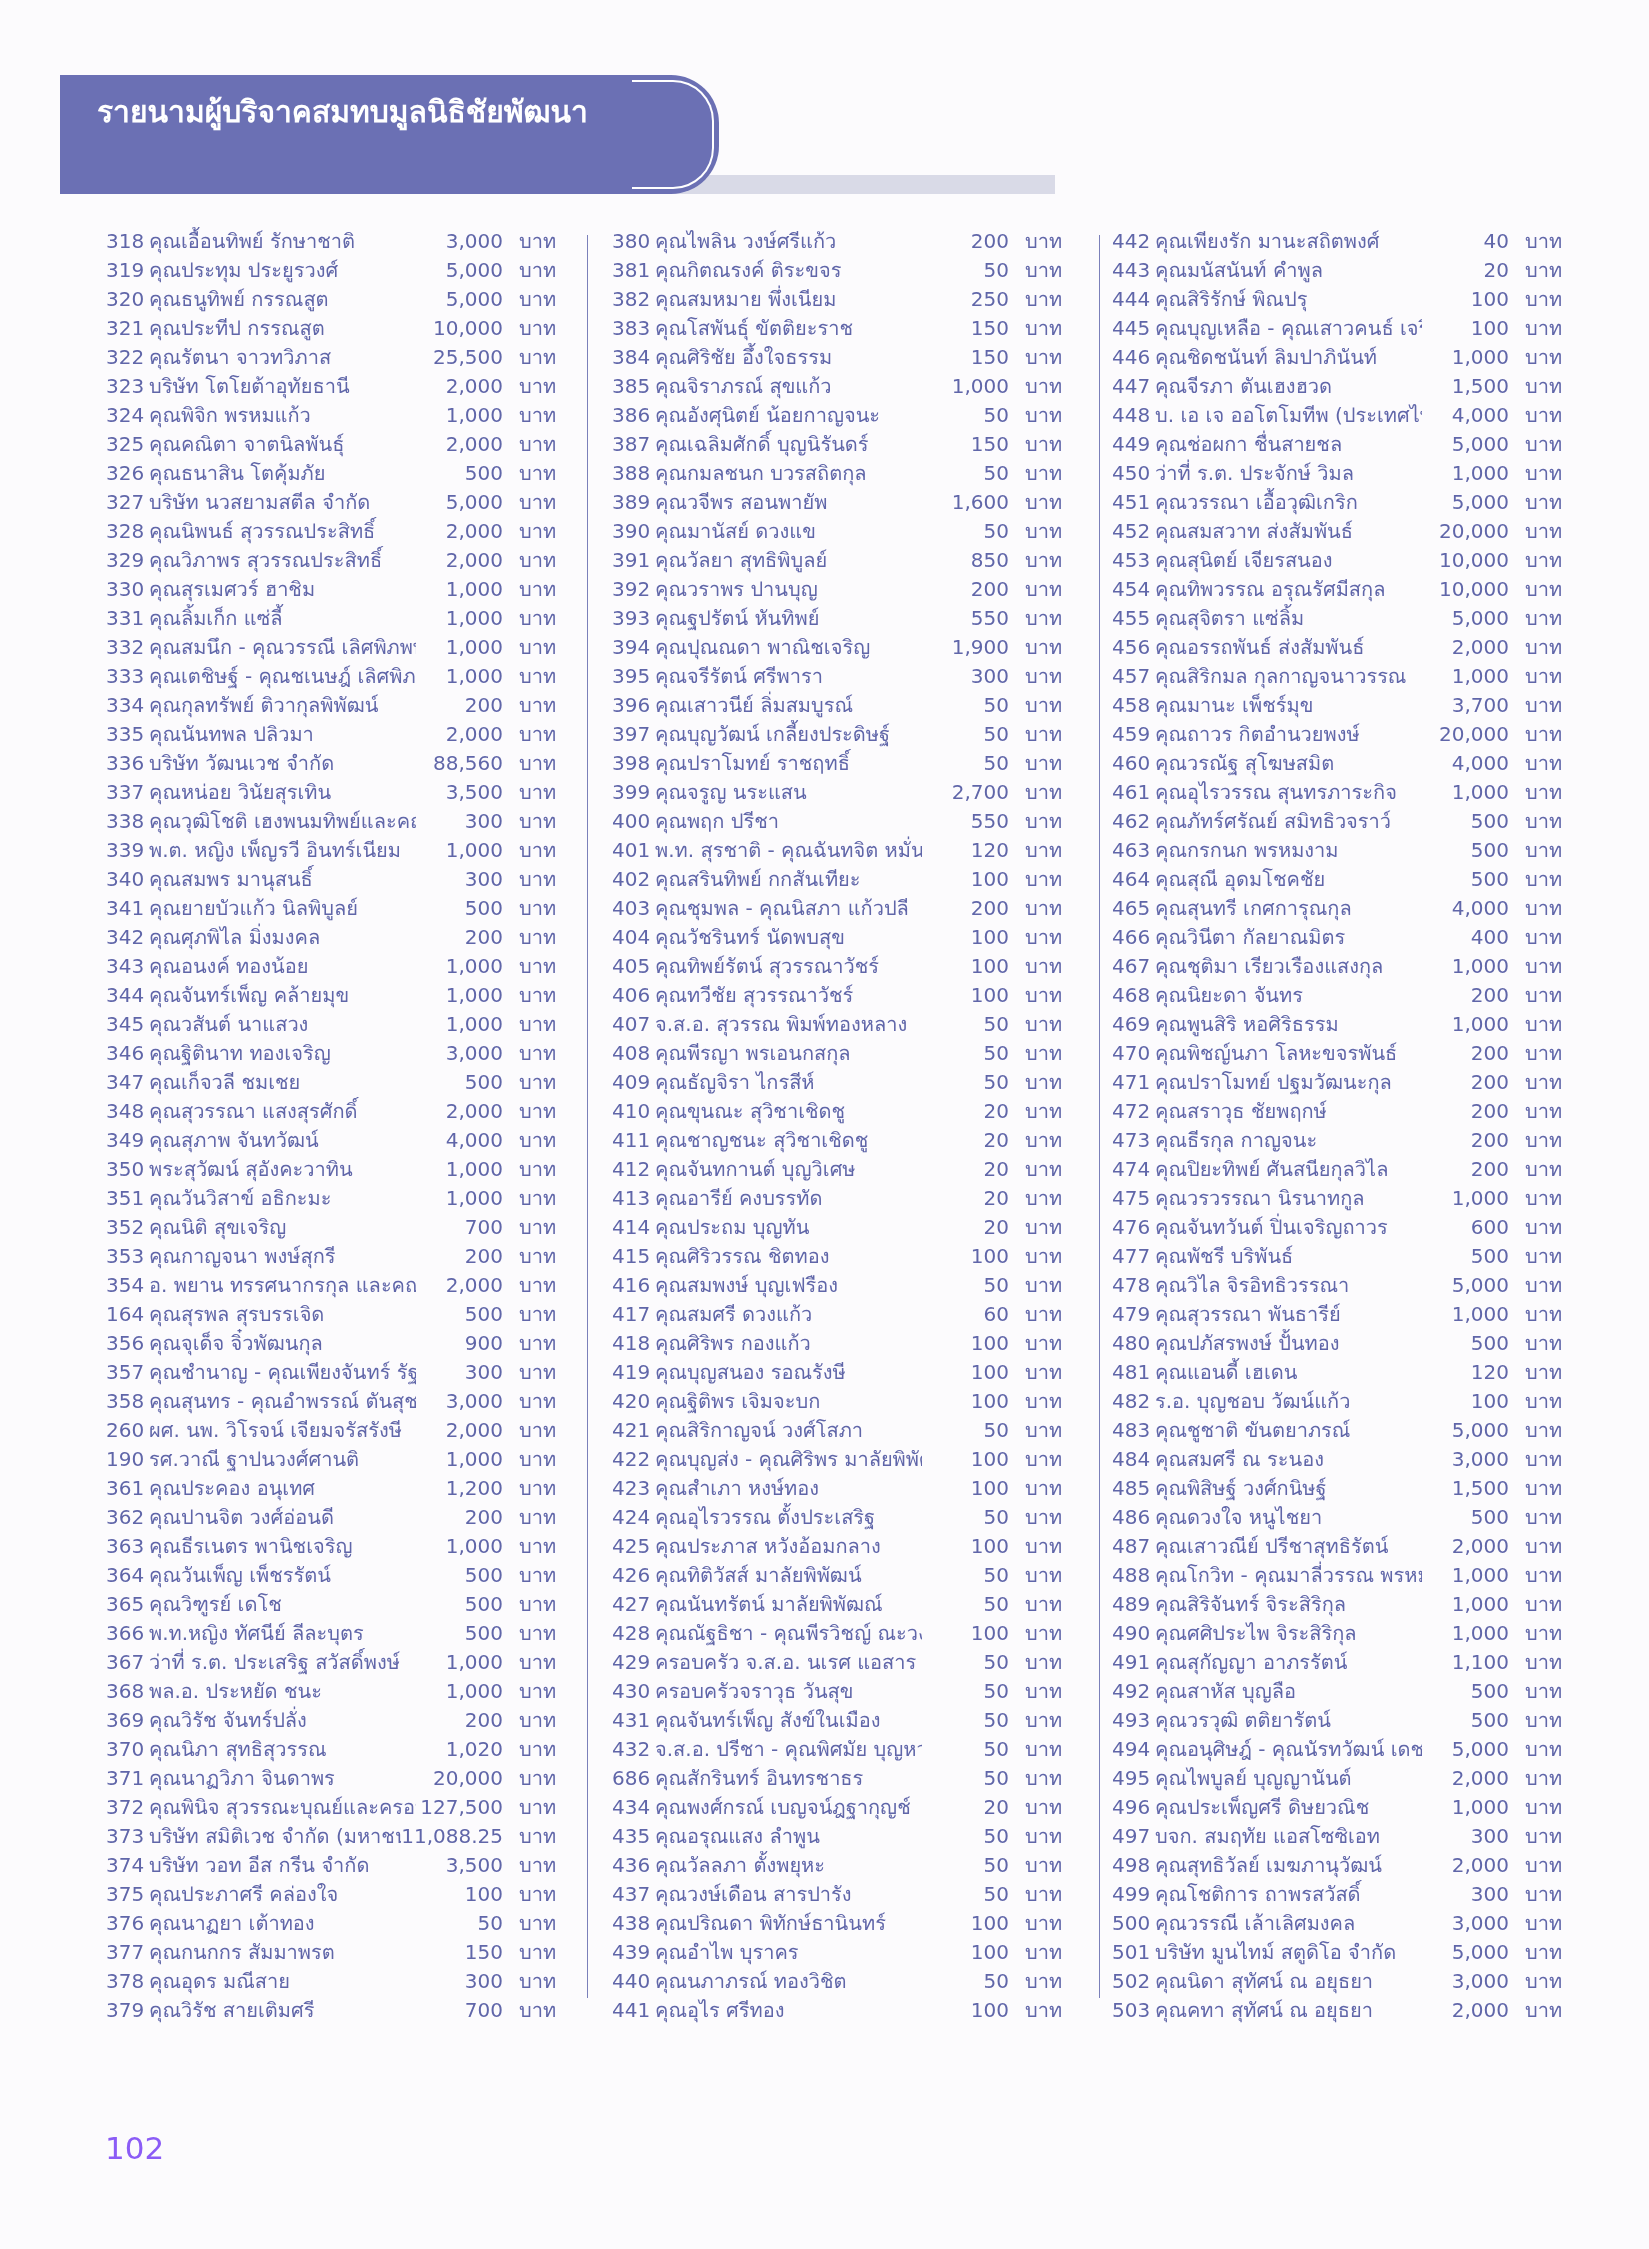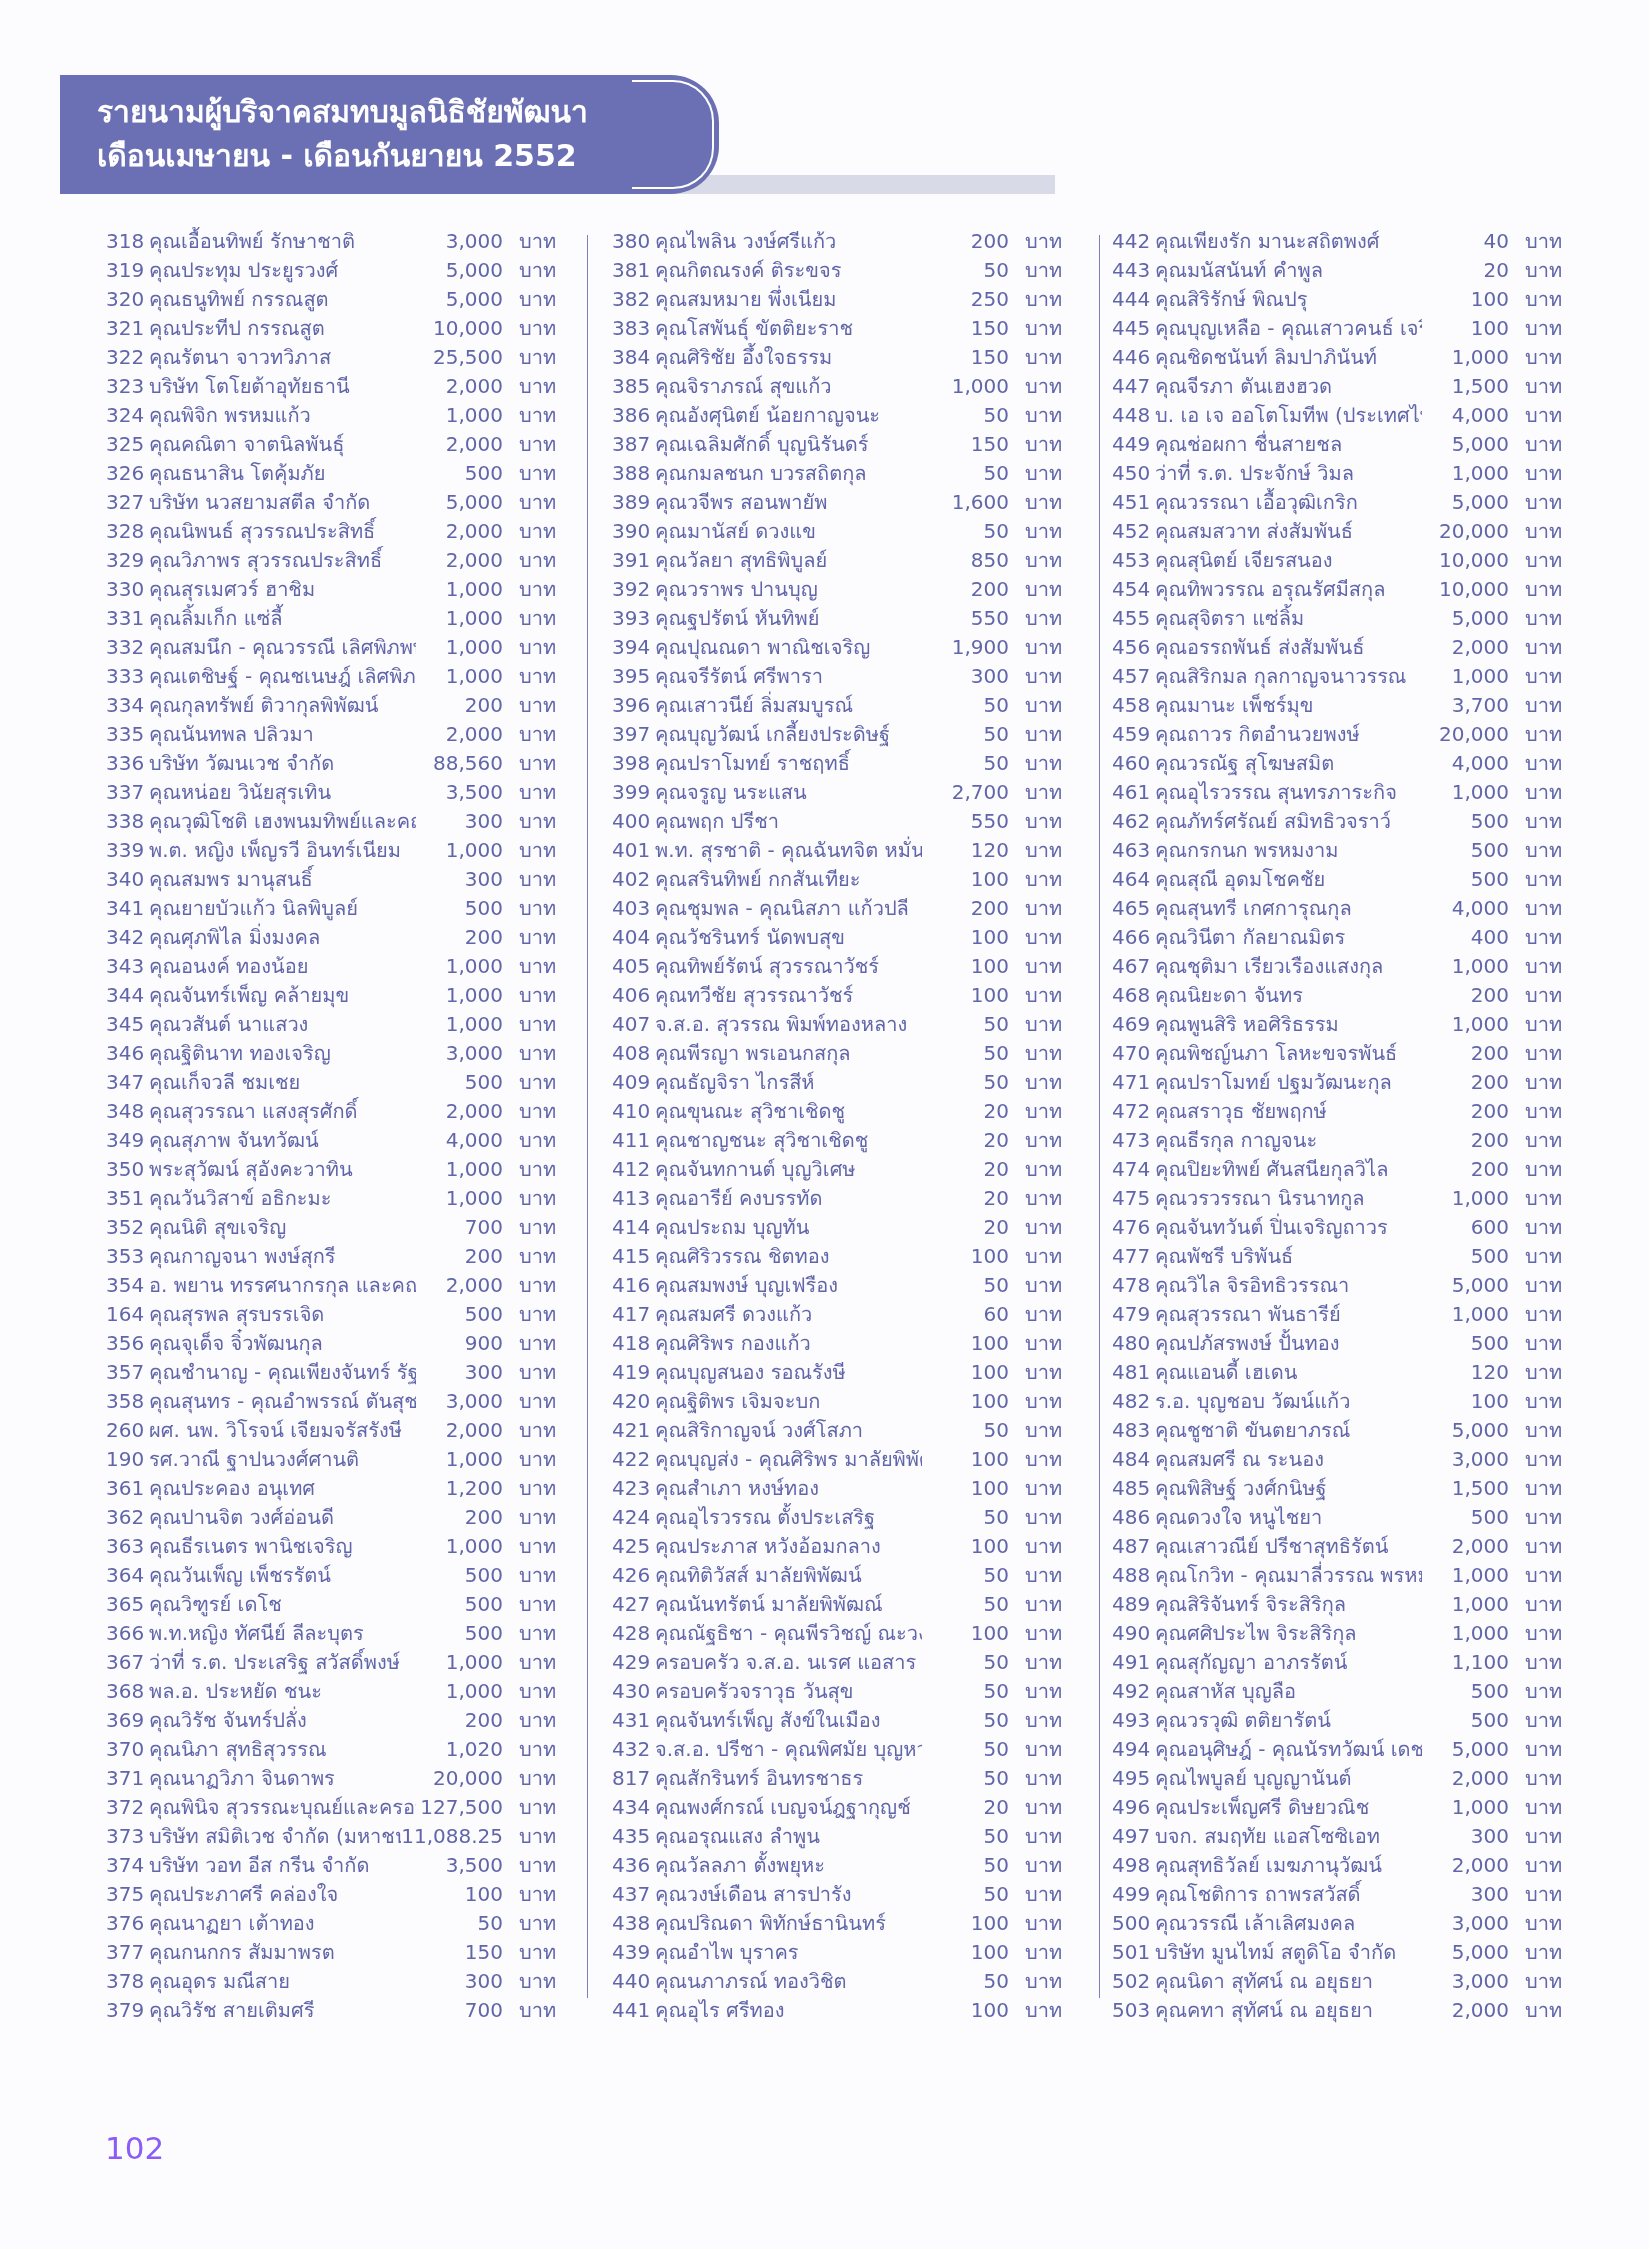--- a/index.html
+++ b/index.html
@@ -57,21 +57,20 @@
 <body>
 
 <div class="page">
 
   <div class="header-shadow"></div>
 
   <div class="header-box">
     <div class="inner-line"></div>
     <div class="header-text">
       <div>รายนามผู้บริจาคสมทบมูลนิธิชัยพัฒนา</div>
-      <div>เดือนเมษายน - เดือนกันยายน 2552</div>
     </div>
   </div>
 
   <div class="divider div1"></div>
   <div class="divider div2"></div>
 
   <div class="col col-0">
       <div class="row">
         <span class="no">318</span>
         <span class="nm">คุณเอื้อนทิพย์ รักษาชาติ</span>
@@ -758,21 +757,21 @@
         <span class="amt">50</span>
         <span class="baht">บาท</span>
       </div>
       <div class="row">
         <span class="no">432</span>
         <span class="nm">จ.ส.อ. ปรีชา - คุณพิศมัย บุญหว่าน และครอบครัว</span>
         <span class="amt">50</span>
         <span class="baht">บาท</span>
       </div>
       <div class="row">
-        <span class="no">817</span>
+        <span class="no">686</span>
         <span class="nm">คุณสักรินทร์ อินทรชาธร</span>
         <span class="amt">50</span>
         <span class="baht">บาท</span>
       </div>
       <div class="row">
         <span class="no">434</span>
         <span class="nm">คุณพงศ์กรณ์ เบญจน์ฎฐากุญช์</span>
         <span class="amt">20</span>
         <span class="baht">บาท</span>
       </div>

